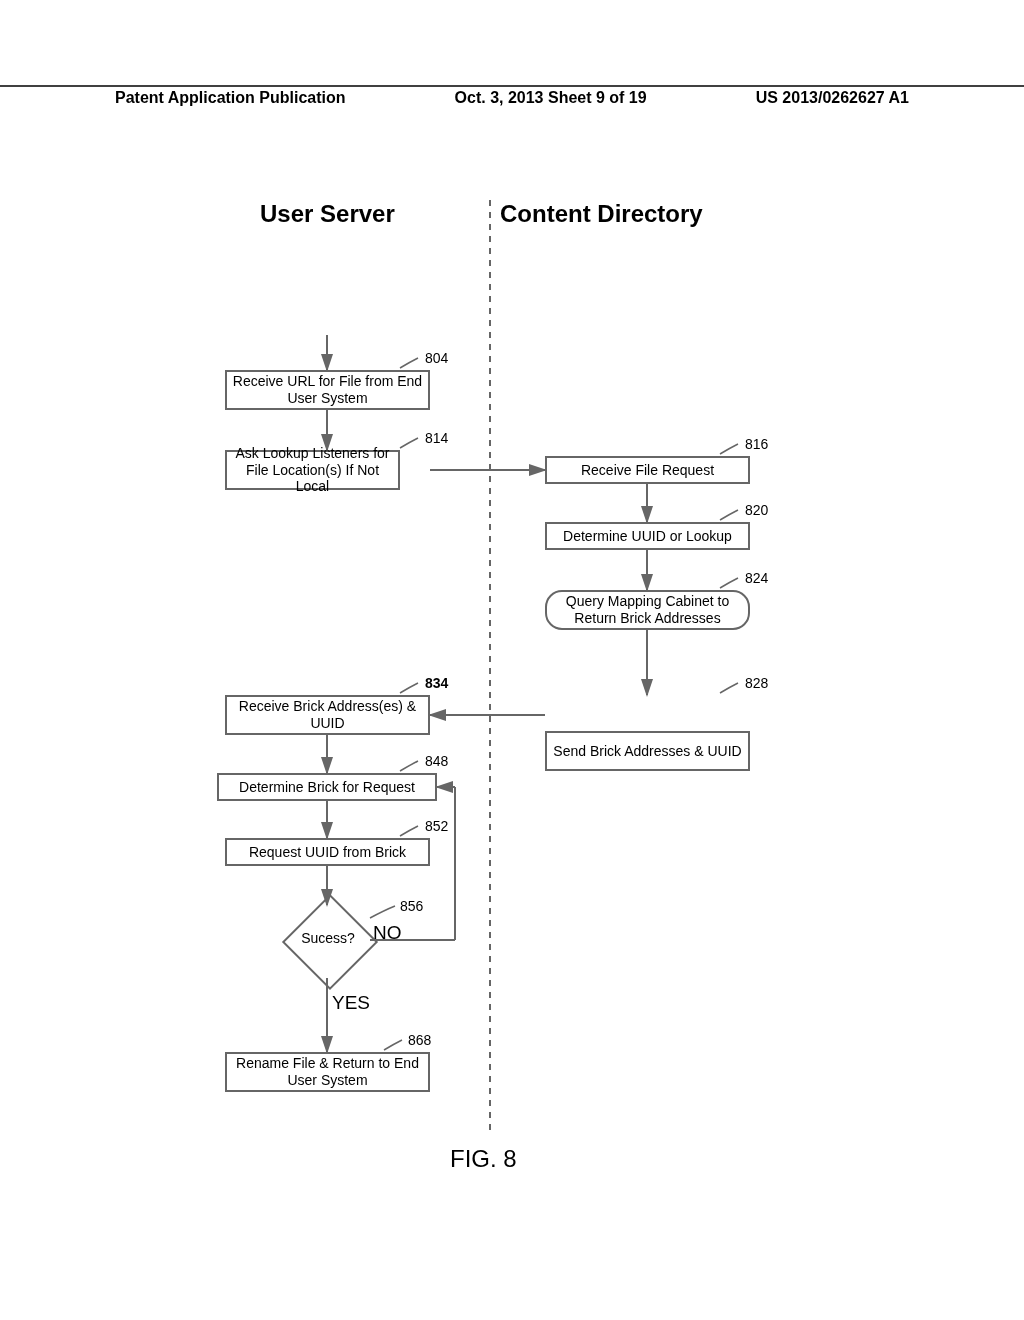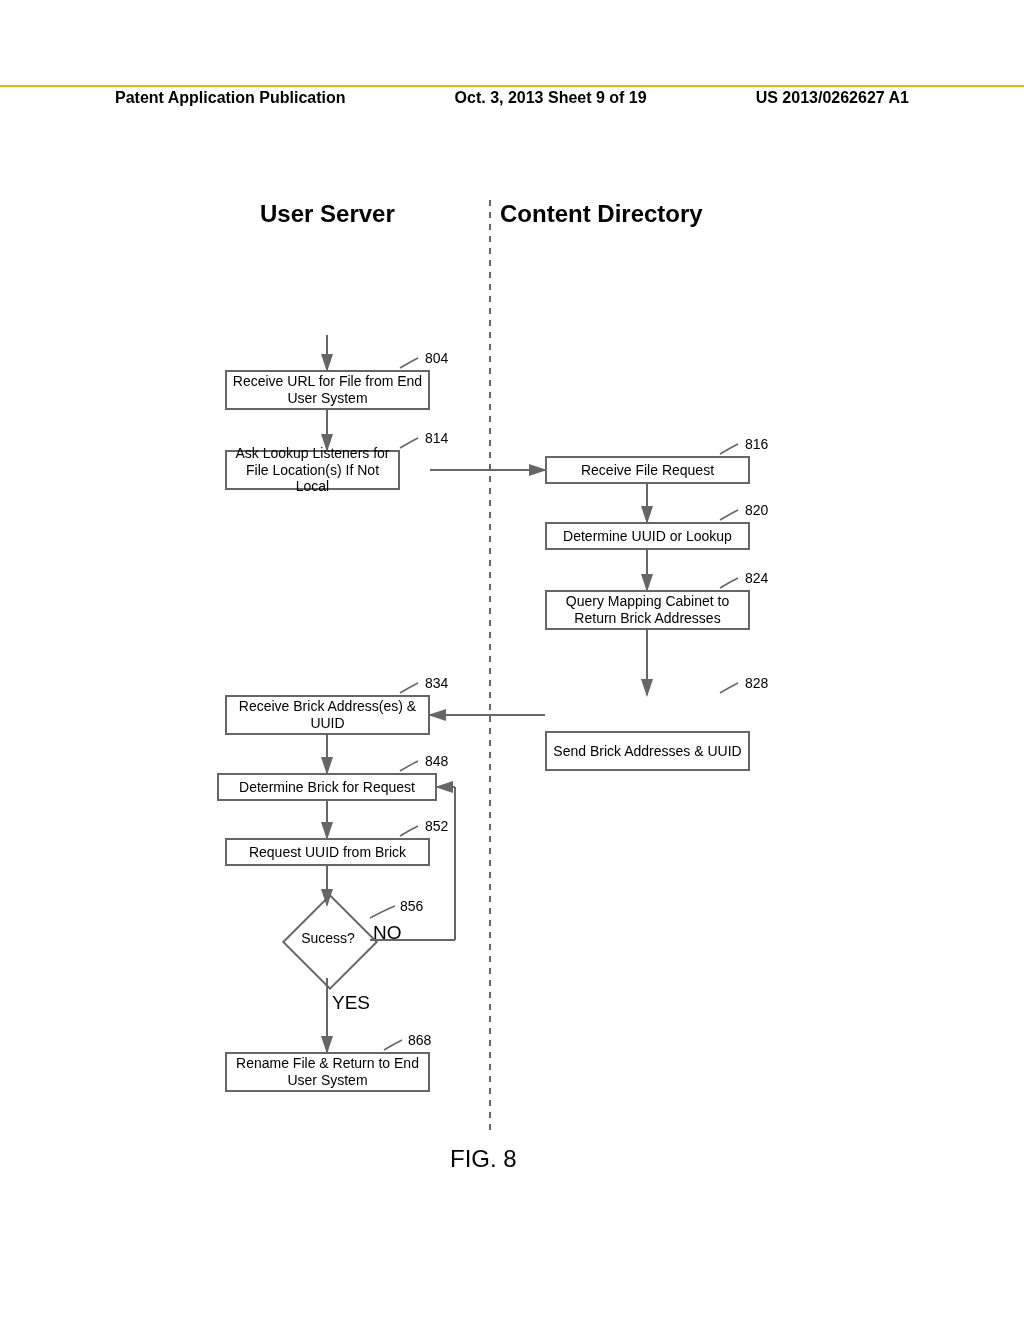--- a/index.html
+++ b/index.html
@@ -8,21 +8,21 @@
     height: 1320px;
     background: #fff;
     font-family: Arial, sans-serif;
     position: relative;
   }
   .header {
     position: absolute;
     top: 85px;
     left: 0;
     width: 1024px;
-    border-top: 2px solid #eab308;
+    border-top: 2px solid #404040;
     display: flex;
     justify-content: space-between;
     padding: 2px 115px 0 115px;
     font-size: 16px;
   }
   .header .left { font-weight: bold; }
   .header .middle { font-weight: bold; }
   .header .right { font-weight: bold; }
   .titles {
     position: absolute;
@@ -104,21 +104,21 @@
   <span class="content">Content Directory</span>
 </div>
 
 <div class="box" style="left:225px; top:370px; width:205px; height:40px;">Receive URL for File from End User System</div>
 <div class="ref-label" style="left:425px; top:350px;">804</div>
 
 <div class="box" style="left:225px; top:450px; width:175px; height:40px;">Ask Lookup Listeners for File Location(s) If Not Local</div>
 <div class="ref-label" style="left:425px; top:430px;">814</div>
 
 <div class="box" style="left:225px; top:695px; width:205px; height:40px;">Receive Brick Address(es) &amp; UUID</div>
-<div class="ref-label" style="left:425px; top:675px;">834</div>
+<div class="ref-label" style="left:425px; top:675px;font-weight:bold;">834</div>
 
 <div class="box" style="left:217px; top:773px; width:220px; height:28px;">Determine Brick for Request</div>
 <div class="ref-label" style="left:425px; top:753px;">848</div>
 
 <div class="box" style="left:225px; top:838px; width:205px; height:28px;text-align:right;">Request UUID from Brick</div>
 <div class="ref-label" style="left:425px; top:818px;">852</div>
 
 <div class="diamond" style="left:283px; top:895px;">
   <span>Sucess?</span>
 </div>
@@ -129,21 +129,21 @@
 
 <div class="box" style="left:225px; top:1052px; width:205px; height:40px;">Rename File &amp; Return to End User System</div>
 <div class="ref-label" style="left:408px; top:1032px;">868</div>
 
 <div class="box" style="left:545px; top:456px; width:205px; height:28px;">Receive File Request</div>
 <div class="ref-label" style="left:745px; top:436px;">816</div>
 
 <div class="box" style="left:545px; top:522px; width:205px; height:28px;">Determine UUID or Lookup</div>
 <div class="ref-label" style="left:745px; top:502px;">820</div>
 
-<div class="box" style="left:545px; top:590px; width:205px; height:40px;">Query Mapping Cabinet to Return Brick Addresses</div>
+<div class="box" style="left:545px; top:590px; width:205px; height:40px;border-radius:17px;">Query Mapping Cabinet to Return Brick Addresses</div>
 <div class="ref-label" style="left:745px; top:570px;">824</div>
 
 <div class="box" style="left:545px; top:695px; width:205px; height:40px;margin-top:36px;">Send Brick Addresses &amp; UUID</div>
 <div class="ref-label" style="left:745px; top:675px;">828</div>
 
 <div class="fig-label">FIG. 8</div>
 
 <svg class="overlay">
   <defs>
     <marker id="arrow" markerWidth="10" markerHeight="10" refX="8" refY="3" orient="auto" markerUnits="strokeWidth">

